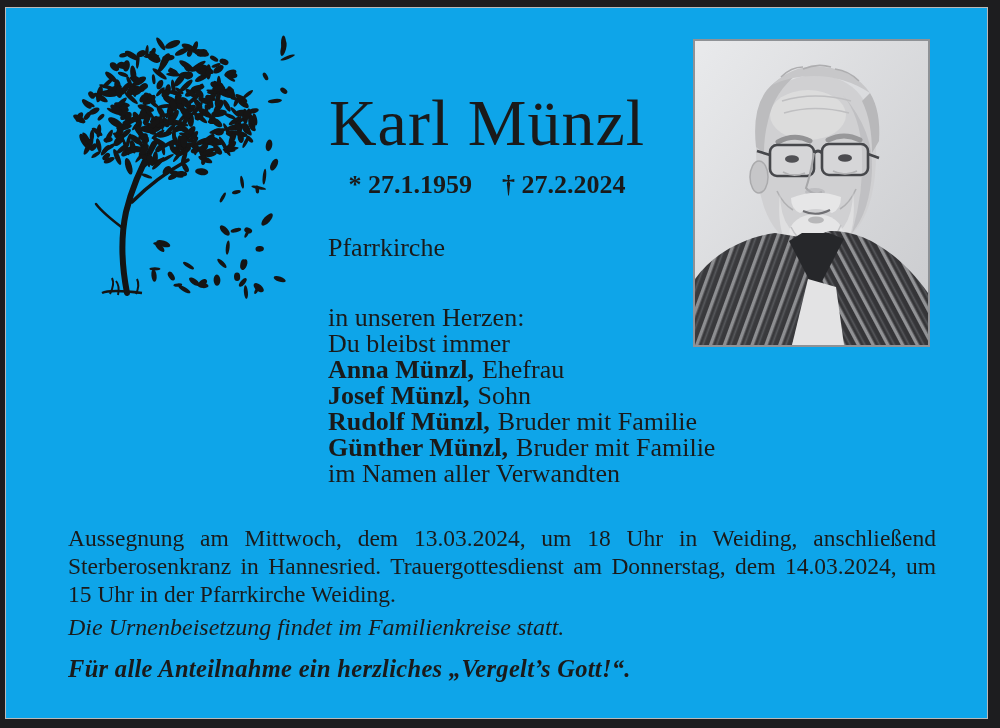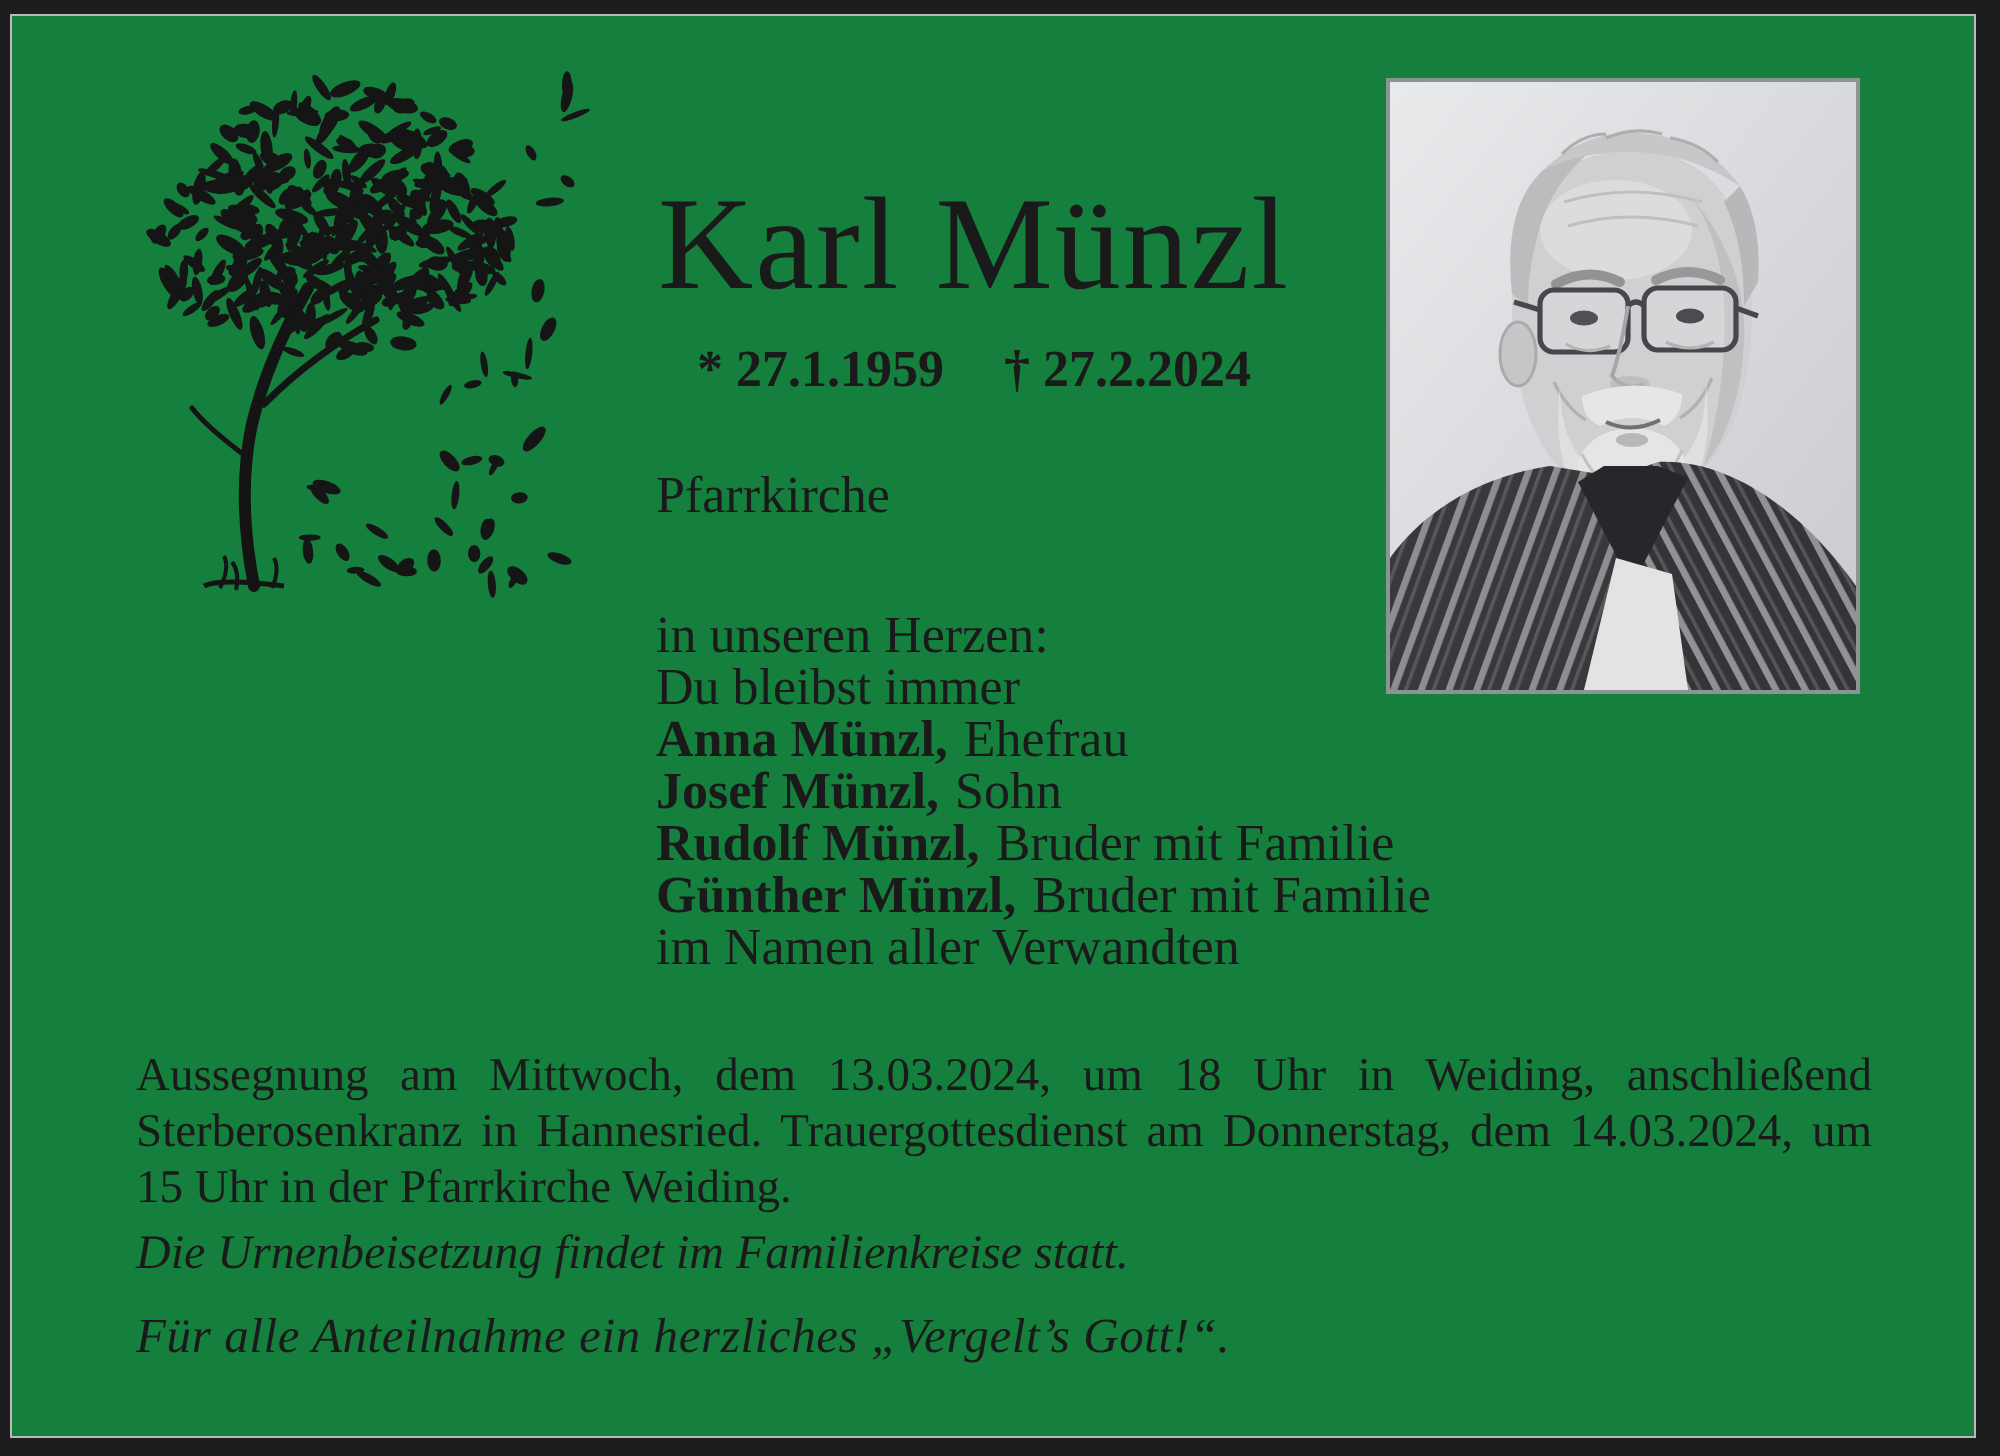--- a/index.html
+++ b/index.html
@@ -1,20 +1,20 @@
 <!DOCTYPE html>
 <html><head>
 <meta charset="utf-8">
 <style>
   html,body{margin:0;padding:0;background:#2a2a2a;}
   .page{
     position:relative;
     width:1000px;height:728px;
     box-sizing:border-box;
-    background:#15803d;
+    background:#0ea5e9;
     border-style:solid;
     border-color:#1d1d1f;
     border-width:7px 12px 9px 5px;
     overflow:hidden;
     font-family:"Liberation Serif", serif;
     color:#1a1a1a;
   }
   .page::after{
     content:"";position:absolute;inset:0;
     border:1px solid #b9b9b9;pointer-events:none;
@@ -45,21 +45,21 @@
     font-size:26px;line-height:26px;white-space:nowrap;
   }
   .family .rel{margin-left:8px;}
   .para{
     left:63px;width:868px;
     font-size:23.5px;line-height:28px;
   }
   .para.justify{text-align:justify;}
   .service{top:517px;}
   .burial{top:606px;font-size:24px;font-style:italic;}
-  .thanks{top:648px;font-size:24.5px;font-weight:normal;font-style:italic;letter-spacing:.3px;}
+  .thanks{top:648px;font-size:24.5px;font-weight:bold;font-style:italic;letter-spacing:.3px;}
 
   .photo{
     left:688px;top:32px;width:237px;height:308px;
     box-sizing:border-box;border:2px solid #8f9296;
     background:#d7d8da;
   }
   .photo svg{display:block;width:100%;height:100%;}
 
   .tree{left:47px;top:15px;width:248px;height:285px;}
   .tree svg{display:block;width:100%;height:100%;}

